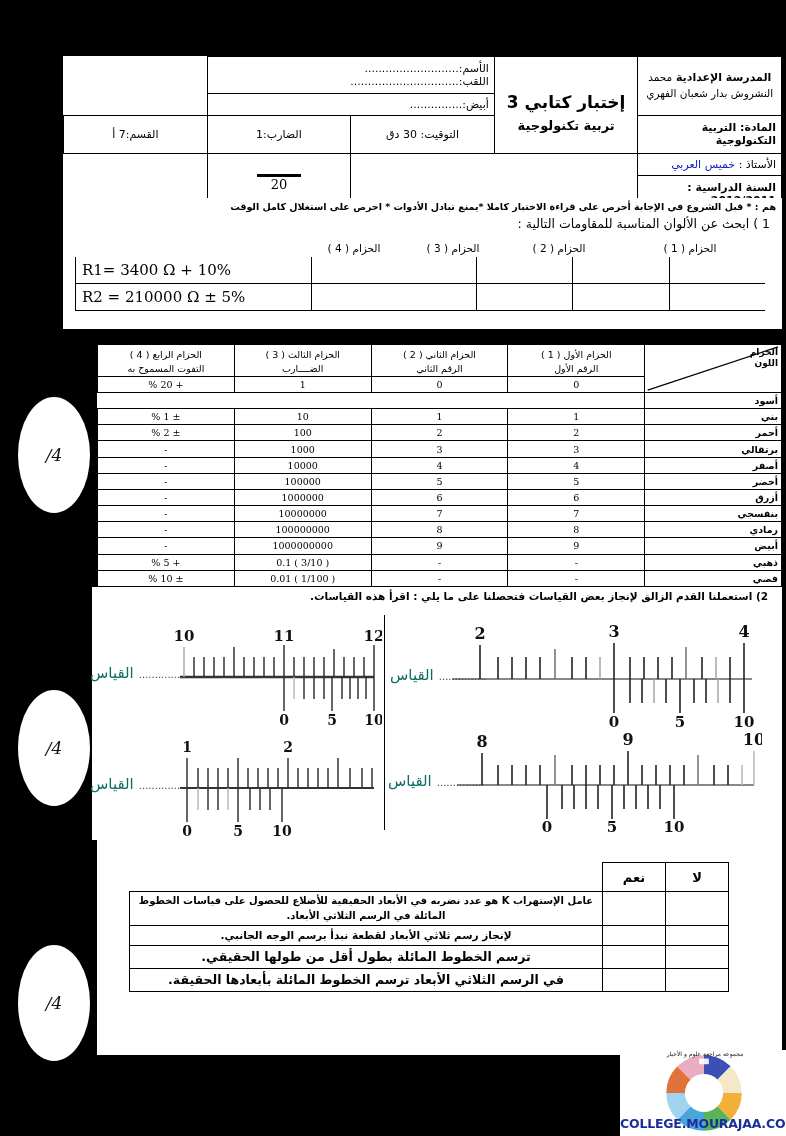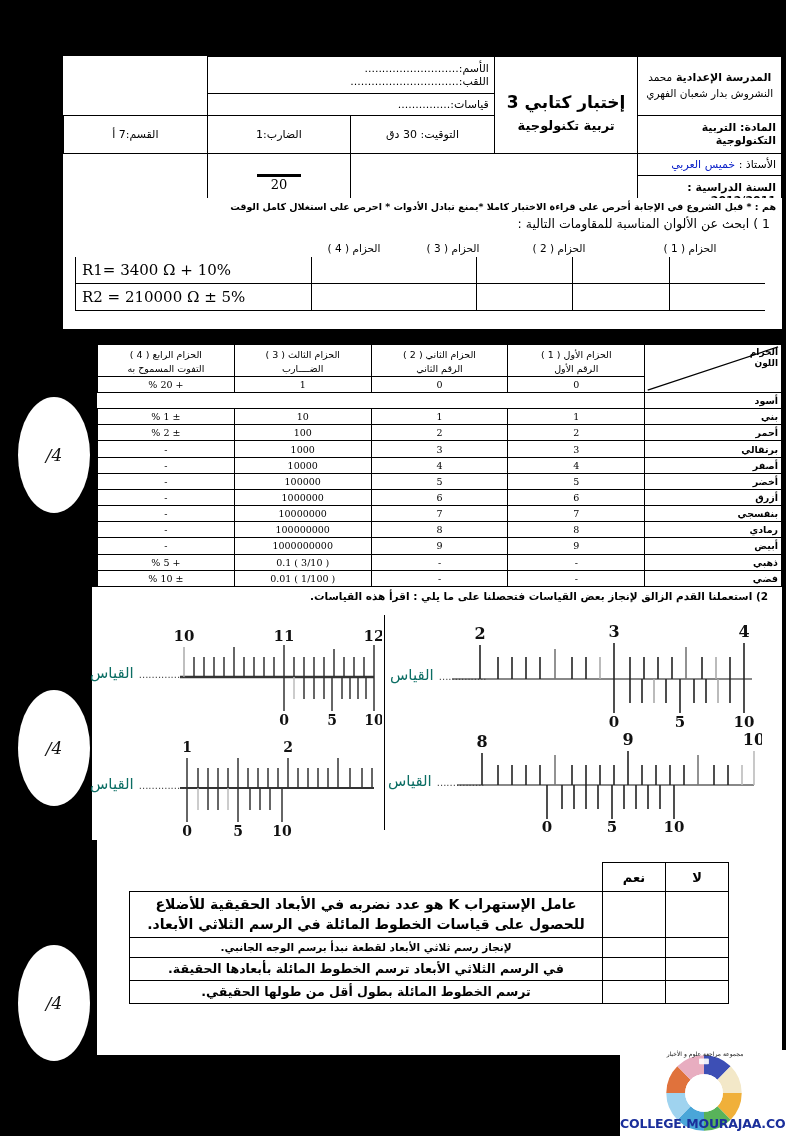--- a/index.html
+++ b/index.html
@@ -263,21 +263,21 @@
   }
   table.q3tbl th {
     font-size: 13px;
     font-weight: bold;
     height: 24px;
     width: 50px;
     text-align: center;
     margin-left: 35px;
   }
   table.q3tbl td.stmt {
-    font-size: 14px;
+    font-size: 10px;
     font-weight: bold;
     text-align: center;
     line-height: 1.45;
   }
   table.q3tbl td.stmt.sm { font-size: 10.5px; }
   table.q3tbl td.stmt.md { font-size: 12.5px; }
   table.q3tbl td.mark { width: 50px; }
   table.q3tbl td.empty-top { border-top: none; border-left: none; border-right: none; }
 
   
@@ -325,21 +325,21 @@
           <div class="t1">إختبار كتابي 3</div>
           <div class="t2">تربية تكنولوجية</div>
         </td>
         <td colspan="2" class="hdr-dots">
           <div>الأسم:...........................</div>
           <div>اللقب:...............................</div>
         </td>
       </tr>
       <tr>
         <td colspan="2" class="hdr-dots">
-          <span>قياسات:...............</span>
+          <span>أبيض:...............</span>
         </td>
       </tr>
       <tr>
         <td class="hdr-subject">المادة: التربية التكنولوجية</td>
         <td class="cellcenter">التوقيت: 30 دق</td>
         <td class="cellcenter">الضارب:1</td>
         <td class="cellcenter">القسم:7 أ</td>
       </tr>
       <tr>
         <td class="hdr-teacher">
@@ -755,26 +755,26 @@
         <td class="stmt">عامل الإستهراب K هو  عدد نضربه في الأبعاد الحقيقية للأضلاع للحصول على قياسات الخطوط المائلة في الرسم الثلاثي الأبعاد.</td>
       </tr>
       <tr>
         <td class="mark"></td>
         <td class="mark"></td>
         <td class="stmt sm">لإنجاز رسم ثلاثي الأبعاد لقطعة نبدأ برسم الوجه الجانبي.</td>
       </tr>
       <tr>
         <td class="mark"></td>
         <td class="mark"></td>
-        <td class="stmt md">في الرسم الثلاثي الأبعاد ترسم الخطوط المائلة بأبعادها الحقيقة.</td>
+        <td class="stmt md">ترسم الخطوط المائلة بطول أقل من طولها الحقيقي.</td>
       </tr>
       <tr>
         <td class="mark"></td>
         <td class="mark"></td>
-        <td class="stmt md">ترسم الخطوط المائلة بطول أقل من طولها الحقيقي.</td>
+        <td class="stmt md">في الرسم الثلاثي الأبعاد ترسم الخطوط المائلة بأبعادها الحقيقة.</td>
       </tr>
     </tbody>
       </table>
   </div>
 
   <div class="score-ellipse" id="score-1">/4</div>
   <div class="score-ellipse" id="score-2">/4</div>
   <div class="score-ellipse" id="score-3">/4</div>
 
   <div class="block" id="block-logo">

